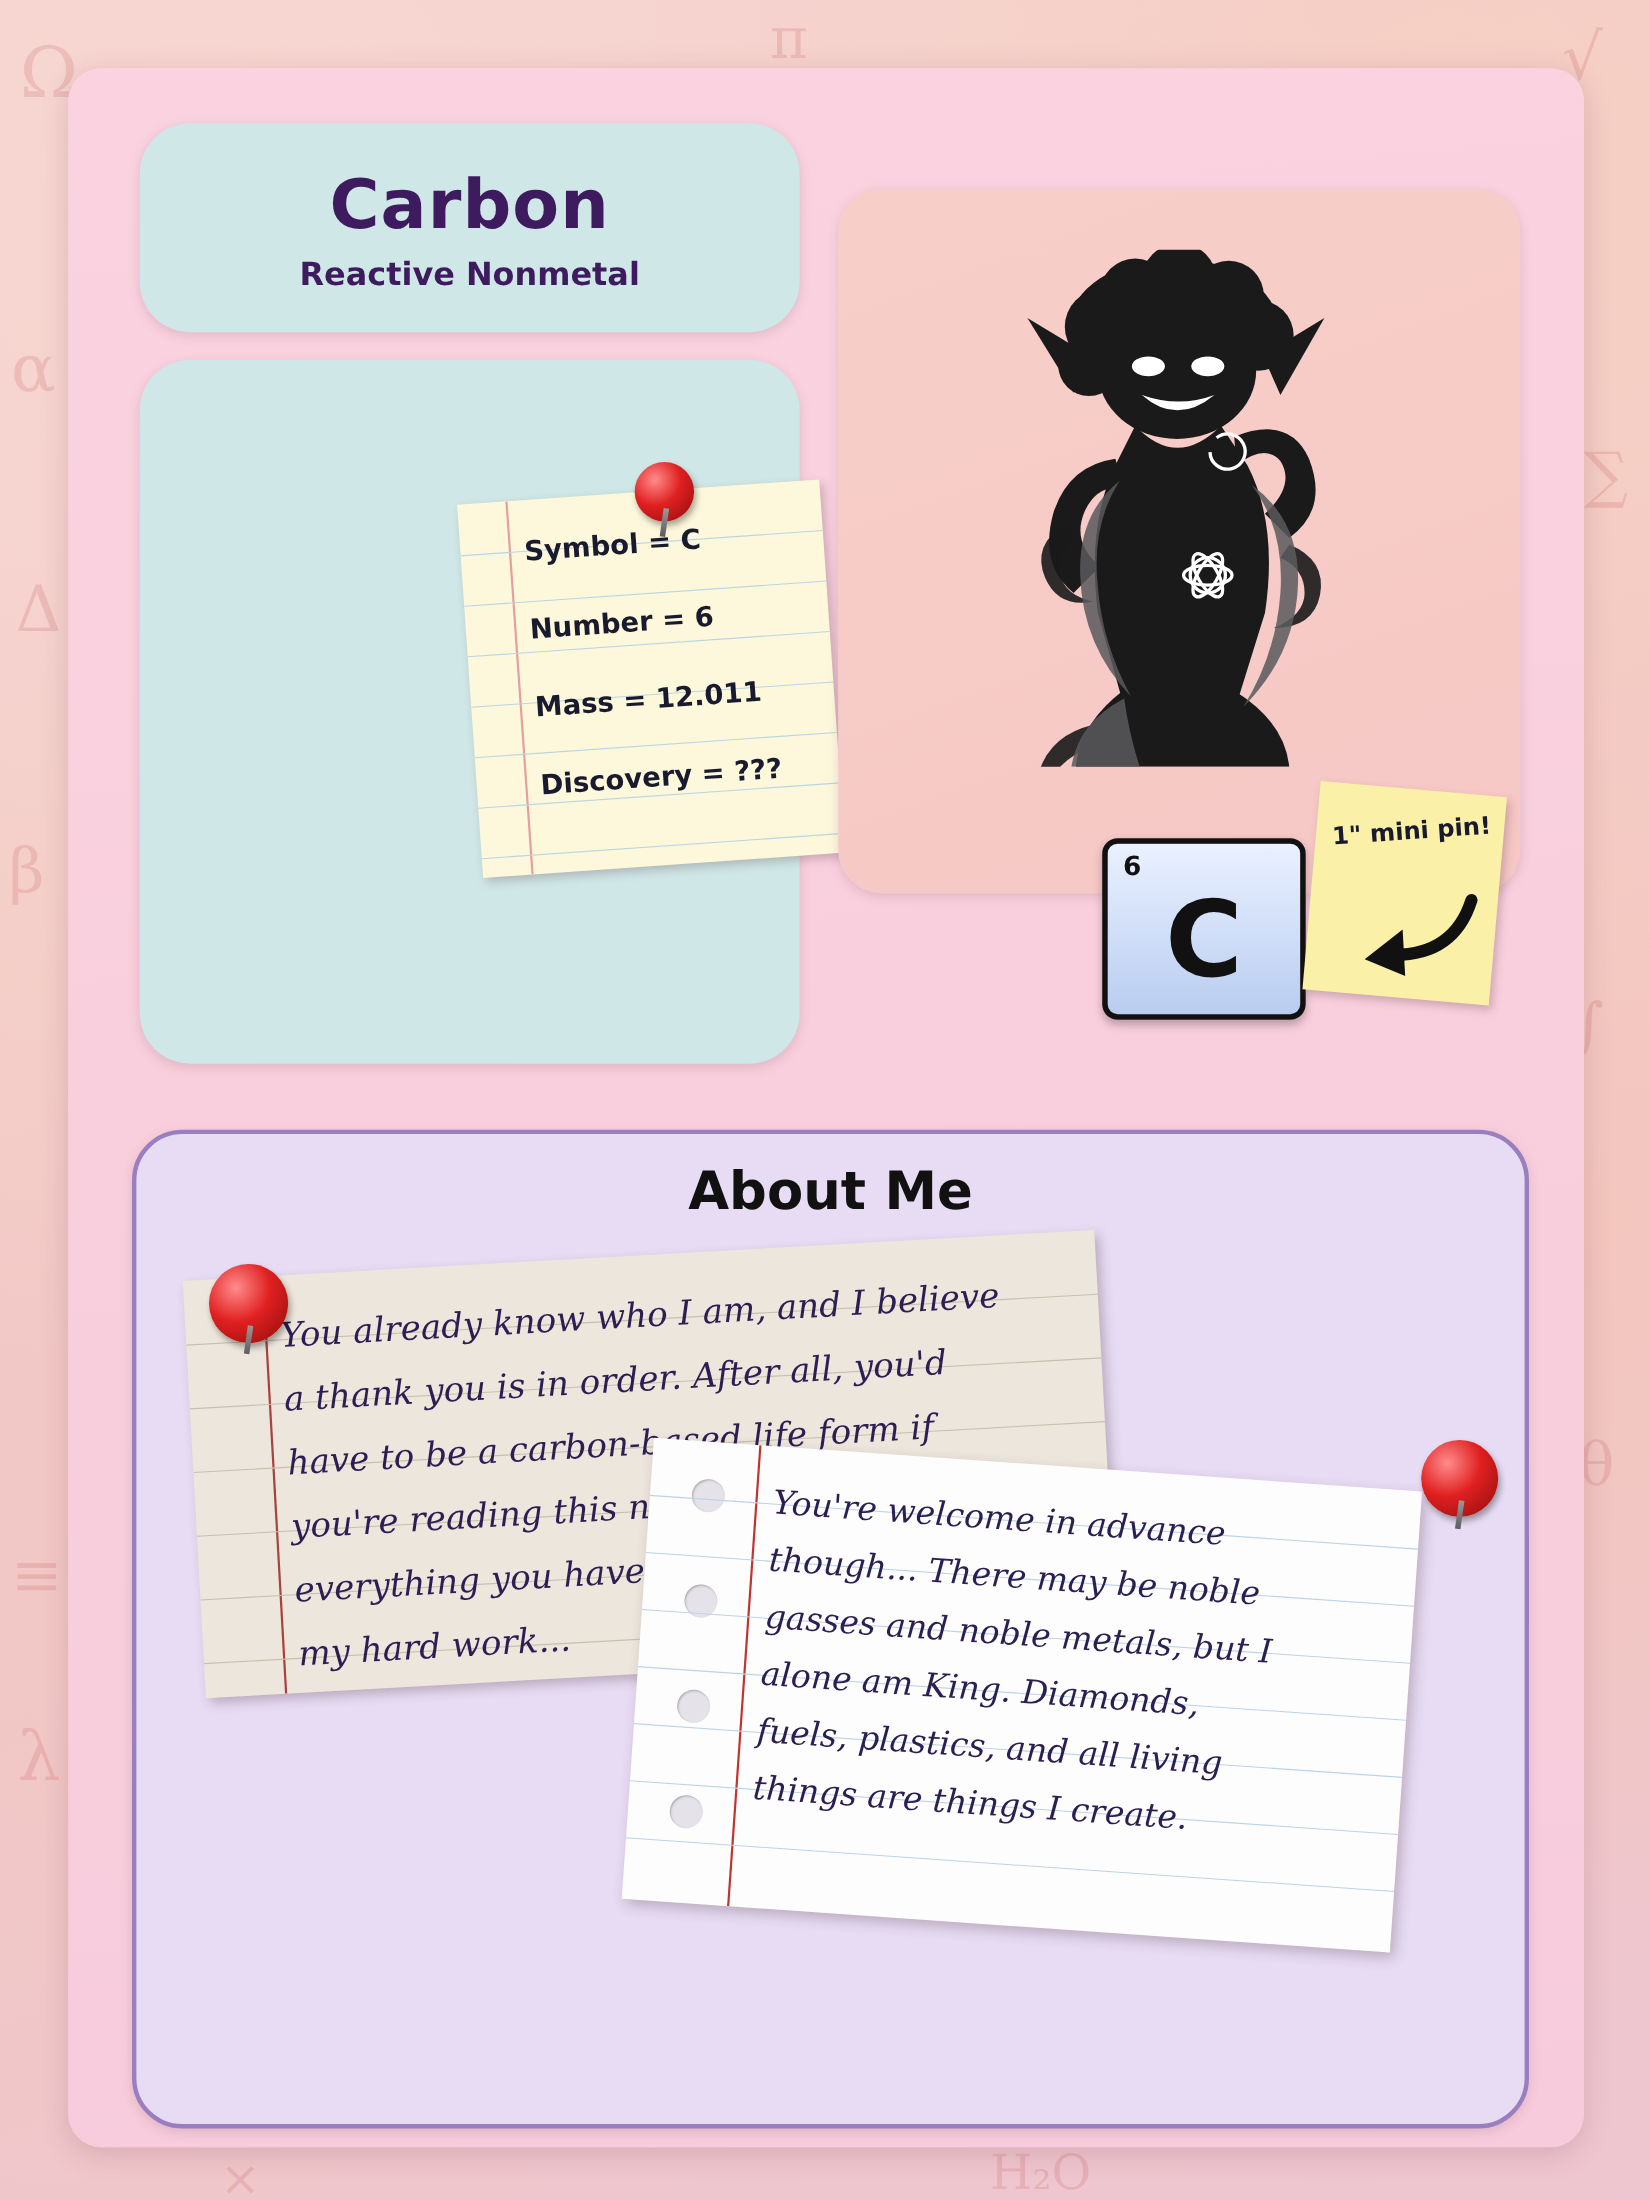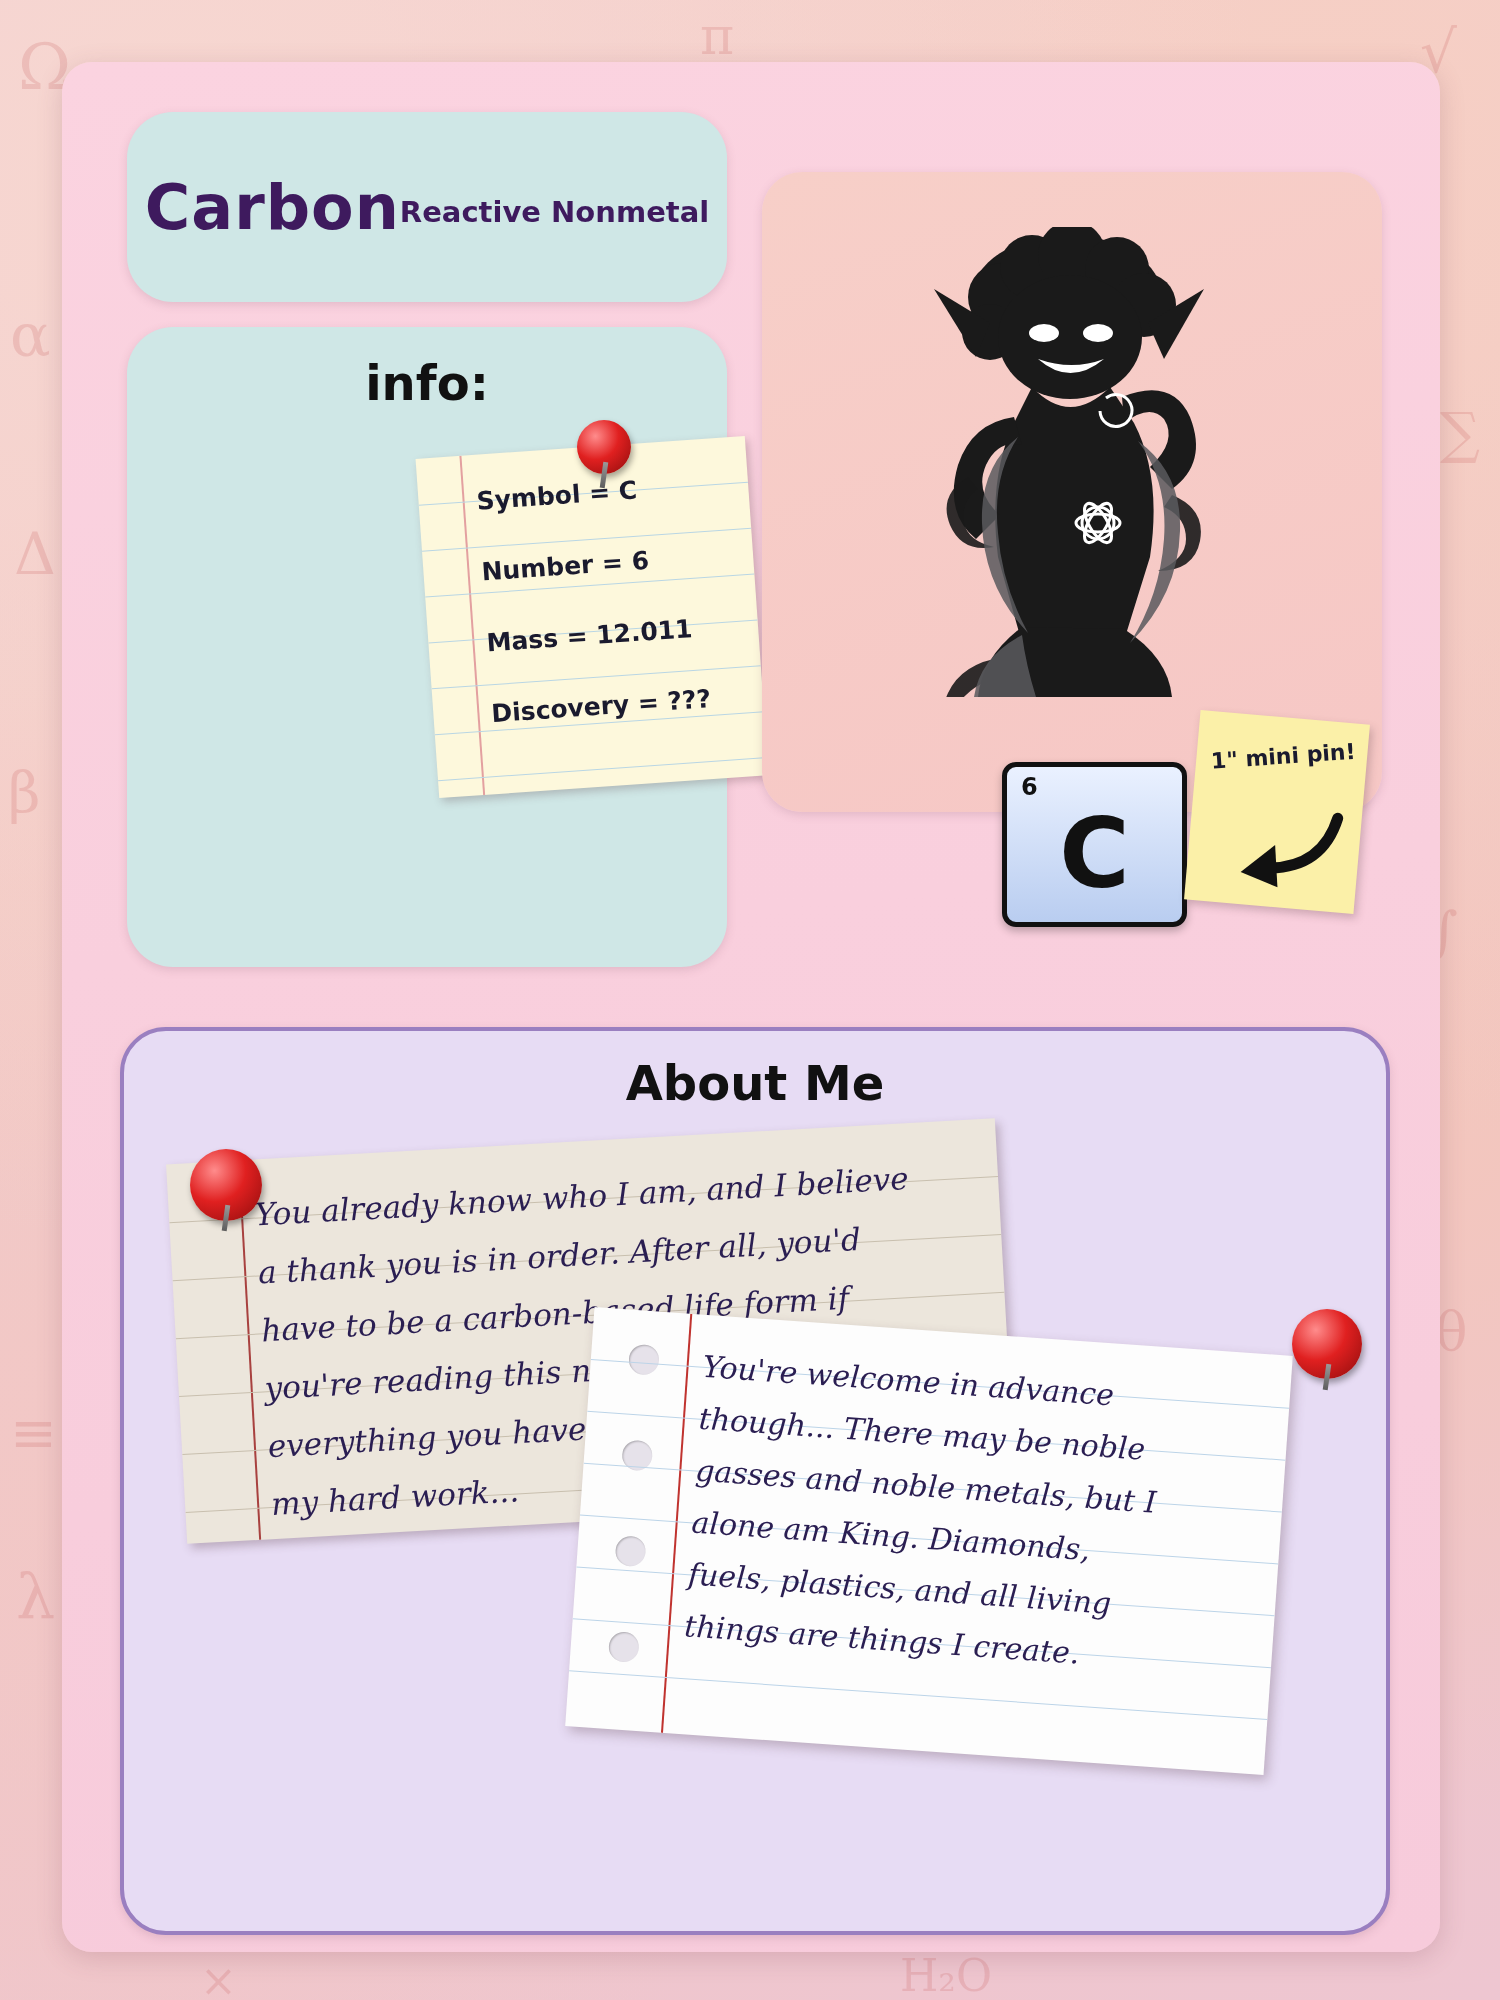--- a/index.html
+++ b/index.html
@@ -23,21 +23,21 @@
     background:linear-gradient(175deg,#fbd3e0 0%,#f9cfdd 45%,#f7cbdb 100%);
     box-shadow:0 6px 26px rgba(120,60,80,.20);
     overflow:hidden;
   }
 
   
   .title-card{
     position:absolute;left:65px;top:50px;width:600px;height:190px;
     background:#cfe7e6;border-radius:46px;
     box-shadow:0 3px 10px rgba(120,80,100,.18);
-    display:flex;flex-direction:row;align-items:center;justify-content:center;
+    display:flex;flex-direction:column;align-items:center;justify-content:center;
   }
   .title-main{
     font-family:"DejaVu Sans", sans-serif;font-weight:bold;font-size:62px;color:#3e1a5e;
     letter-spacing:1px;
   }
   .title-sub{
     font-family:"DejaVu Sans", sans-serif;font-weight:bold;font-size:29px;color:#3e1a5e;margin-top:10px;
   }
 
   
@@ -178,21 +178,20 @@
 </div>
 
 <div class="page">
 
   <div class="title-card">
     <div class="title-main">Carbon</div>
     <div class="title-sub">Reactive Nonmetal</div>
   </div>
 
   <div class="info-card">
-    <div class="info-title">info:</div>
 
 
     <div class="notepaper">
       <div class="margin"></div>
       <div class="line" style="top:46px"></div>
         <div class="line" style="top:92px"></div>
       <div class="line" style="top:138px"></div>
         <div class="line" style="top:184px"></div>
       <div class="line" style="top:230px"></div>
         <div class="line" style="top:276px"></div>

